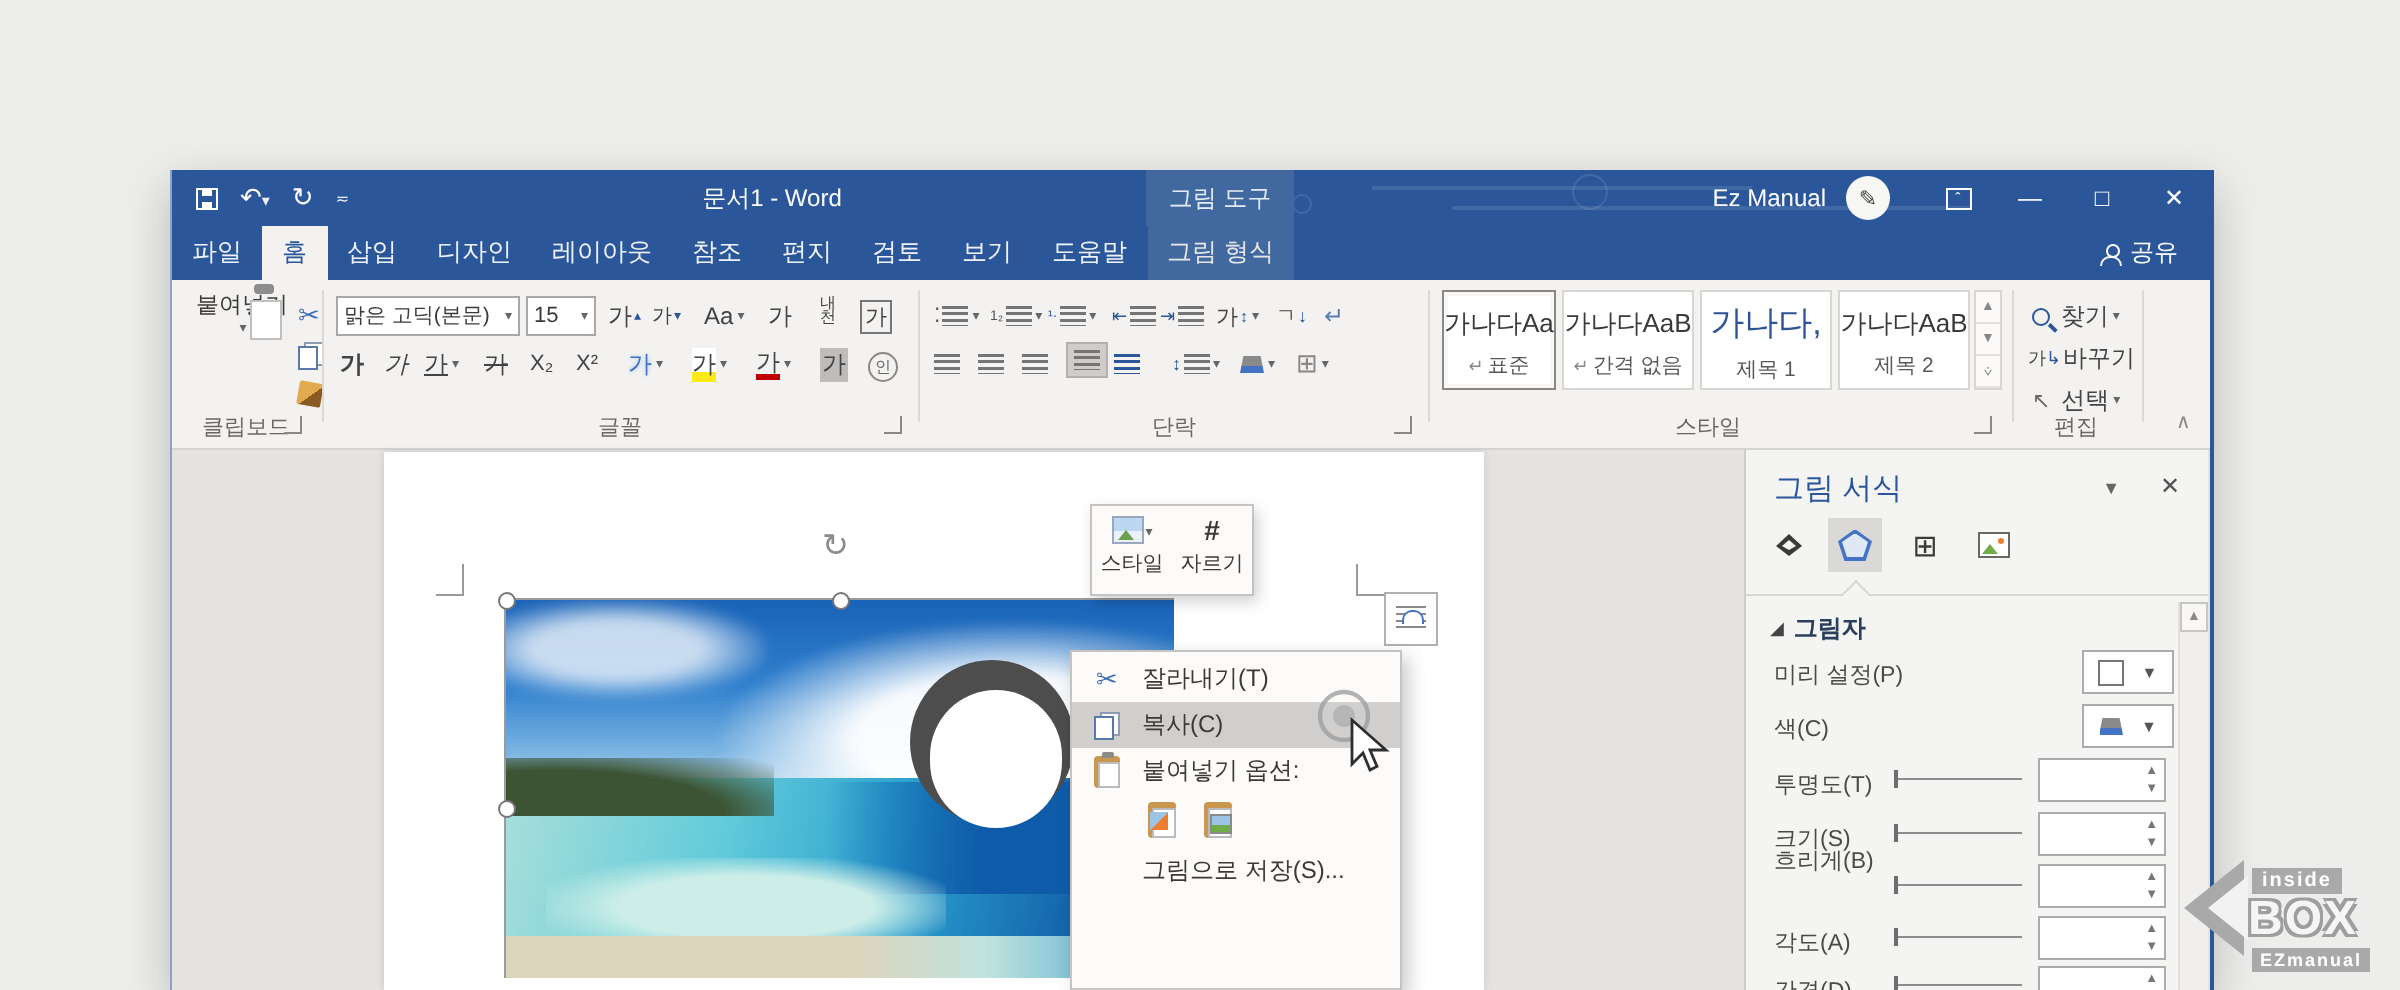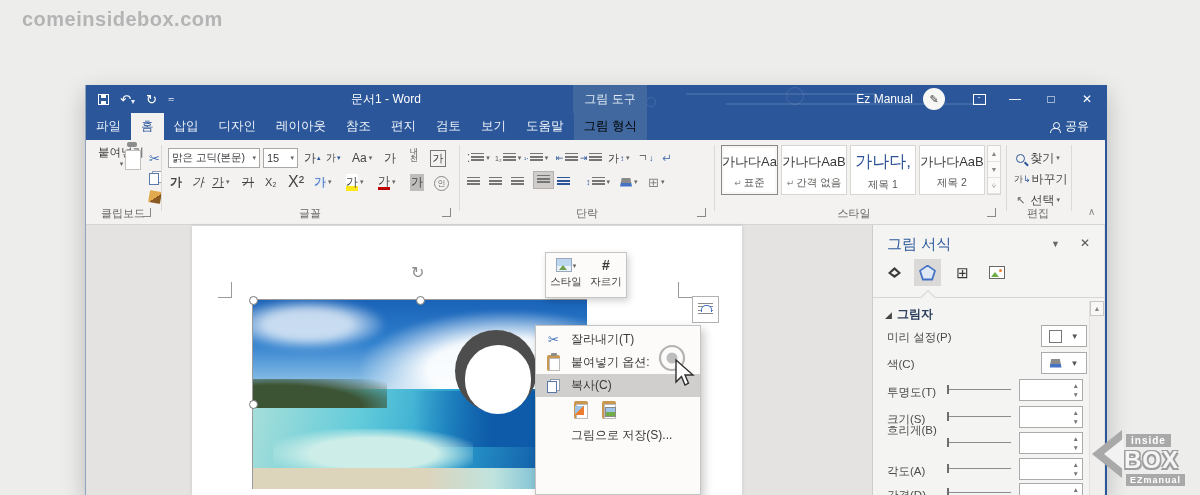--- a/index.html
+++ b/index.html
@@ -29,21 +29,21 @@
   .account{font-size:12px;margin-right:10px}
   .avatar{width:22px;height:22px;border-radius:50%;background:#f7f7f5;color:#444;font-size:11px;
     display:flex;align-items:center;justify-content:center;margin-right:16px;overflow:hidden}
   .wbtn{width:36px;height:28px;display:flex;align-items:center;justify-content:center;font-size:12px;color:#fff}
   .ic-ribdisp{width:13px;height:11px;border:1px solid #fff;font-size:8px;line-height:9px;text-align:center}
 
   
   .tabs{position:absolute;left:0;top:28px;right:0;height:27px;background:#2b579a;display:flex;font-size:12.5px;color:#eef3fa}
   .tab{padding:0 10px;display:flex;align-items:center;white-space:nowrap}
   .tab.active{background:#f3f2f1;color:#2b579a}
-  .tab.ctx{background:#41699f;color:#000000}
+  .tab.ctx{background:#41699f;color:#e5e5e5}
   .assist{position:absolute;left:572px;top:28px;height:27px;display:flex;align-items:center;gap:8px;color:#fff;font-size:12px}
   .bulb{width:8px;height:8px;border:1.2px solid #fff;border-radius:50%;position:relative}
   .bulb::after{content:"";position:absolute;left:2px;top:8px;width:2.5px;height:3px;background:#fff}
   .share{position:absolute;right:16px;top:28px;height:27px;display:flex;align-items:center;gap:5px;color:#fff;font-size:12px}
   .person{width:10px;height:10px;position:relative}
   .person::before{content:"";position:absolute;left:2.5px;top:0;width:5px;height:5px;border:1px solid #fff;border-radius:50%}
   .person::after{content:"";position:absolute;left:0;top:6px;width:9px;height:4px;border:1px solid #fff;border-bottom:none;border-radius:5px 5px 0 0}
 
   
   .ribbon{position:absolute;left:0;top:55px;right:0;height:85px;background:#f3f2f1;border-bottom:1px solid #d6d4d2;font-size:11px;color:#3b3a39}
@@ -196,21 +196,20 @@
   .lg-inside{position:absolute;left:34px;top:16px;background:#a9a9a9;color:#fff;font-size:10px;font-weight:bold;padding:1px 5px;letter-spacing:1px}
   .lg-box{position:absolute;left:32px;top:28px;font-size:24px;font-weight:900;color:#f5f5f5;letter-spacing:1px;
     text-shadow:-1.5px -1.5px 0 #9e9e9e,1.5px -1.5px 0 #9e9e9e,-1.5px 1.5px 0 #9e9e9e,1.5px 1.5px 0 #9e9e9e}
   .lg-ez{position:absolute;left:34px;top:56px;background:#a9a9a9;color:#fff;font-size:9px;font-weight:bold;padding:1px 4px;letter-spacing:1px}
 </style>
 </head>
 <body>
 
 <div class="stage">
 
-  <div class="watermark">comeinsidebox.com</div>
 
   <div class="win">
 
     <div class="titlebar">
       <div class="decor" style="left:600px;top:8px;width:190px;height:0"></div>
       <div class="decor" style="left:640px;top:18px;width:260px;height:0"></div>
       <div class="decor" style="left:700px;top:2px;width:18px;height:18px;border-radius:50%"></div>
       <div class="decor" style="left:560px;top:12px;width:10px;height:10px;border-radius:50%"></div>
       <div class="qat">
         <span class="ic-save"></span>
@@ -301,21 +300,21 @@
         </div>
 
       <div class="rbtn ga-b" style="left:84px;top:33px">가</div>
       <div class="rbtn ga-i" style="left:106px;top:33px">가</div>
       <div class="rbtn" style="left:126px;top:33px">
           <span class="ga-u">가</span>
           <span class="car">▾</span>
         </div>
       <div class="rbtn ga-s" style="left:156px;top:33px">가</div>
       <div class="rbtn" style="left:179px;top:33px;font-size:11px">X₂</div>
-      <div class="rbtn" style="left:202px;top:33px;font-size:16px">X²</div>
+      <div class="rbtn" style="left:202px;top:33px;font-size:11px">X²</div>
       <div class="rbtn" style="left:228px;top:33px">
           <span class="ga-fx">가</span>
           <span class="car">▾</span>
         </div>
       <div class="rbtn" style="left:260px;top:33px">
           <span class="ga-hl">가</span>
           <span class="car">▾</span>
         </div>
       <div class="rbtn" style="left:292px;top:33px">
           <span class="ga-cl">가</span>
@@ -478,31 +477,31 @@
     </div>
   </div>
 
   <div class="cmenu">
     <div class="mi">
       <span class="mic">
           <span class="scis">✂</span>
         </span>
       <span>잘라내기(T)</span>
     </div>
+    <div class="mi hl">
+      <span class="mic">
+          <span class="ic-copy"></span>
+        </span>
+      <span>복사(C)</span>
+    </div>
     <div class="mi">
       <span class="mic">
           <span class="clip"></span>
         </span>
       <span>붙여넣기 옵션:</span>
-    </div>
-    <div class="mi hl">
-      <span class="mic">
-          <span class="ic-copy"></span>
-        </span>
-      <span>복사(C)</span>
     </div>
     <div class="porow">
       <span class="poi b1">
           <span class="pc"></span>
         </span>
       <span class="poi b2">
           <span class="pc"></span>
         </span>
     </div>
     <div class="mi">

